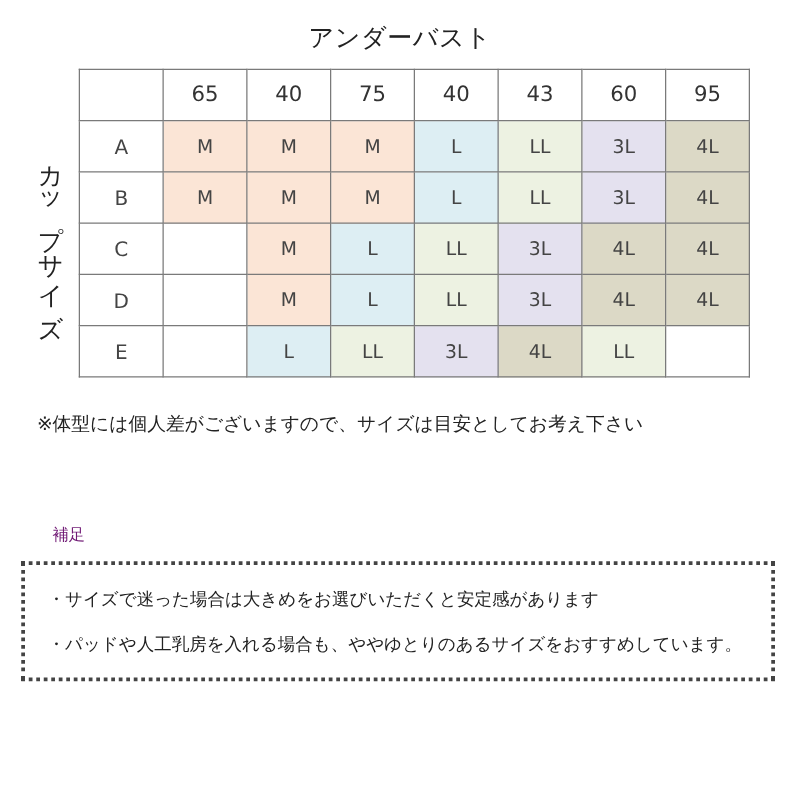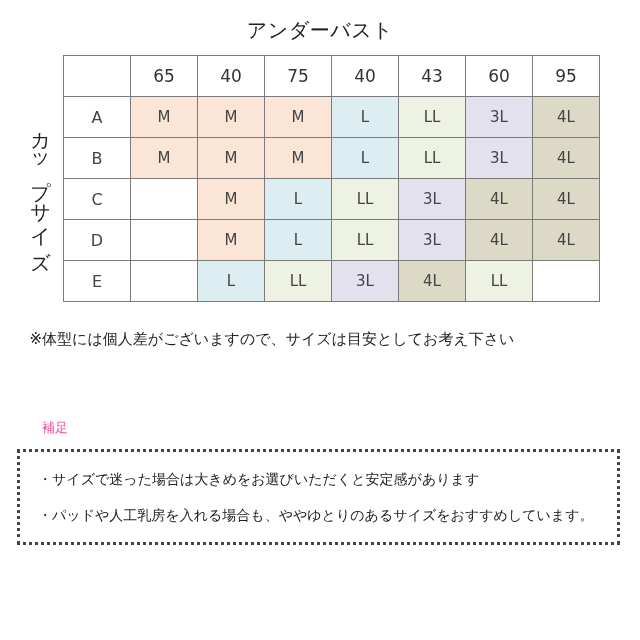--- a/index.html
+++ b/index.html
@@ -5,21 +5,21 @@
   html, body { margin:0; padding:0; background:#ffffff; }
   body { width:640px; height:640px; position:relative; overflow:hidden;
          font-family:"DejaVu Sans", "Liberation Sans", sans-serif; color:#333; }
   .title { position:absolute; left:0; width:640px; top:17px; text-align:center; font-size:20px; color:#222; letter-spacing:0.5px; }
   .ylabel { position:absolute; left:22px; top:118px; width:30px; font-size:20px; color:#222; line-height:23px; text-align:center; writing-mode:vertical-rl; letter-spacing:1px; }
   table.chart { position:absolute; left:63px; top:55px; border-collapse:collapse; }
   table.chart td { border:1.5px solid #7a7a7a; width:66px; height:40px; padding:0; text-align:center; vertical-align:middle; font-size:15px; color:#444; font-family:"DejaVu Sans", sans-serif; }
   table.chart tr.head td { font-size:17px; color:#333; }
   table.chart td.rowhead { font-size:16px; color:#444; }
   .note { position:absolute; left:0; width:544px; top:330px; text-align:center; font-size:15px; color:#222; }
-  .supp-label { position:absolute; left:42px; top:419px; font-size:13px; color:#ec4899;font-family:Liberation Mono, monospace; }
+  .supp-label { position:absolute; left:42px; top:419px; font-size:13px; color:#701a75;font-family:Liberation Mono, monospace; }
   .supp-box { position:absolute; left:17px; top:449px; width:603px; height:96px; border:3px dotted #444; box-sizing:border-box; }
   .supp-line { position:absolute; left:18px; font-size:14px; color:#222; white-space:nowrap; }
 </style>
 </head>
 <body>
 
 <div class="title">アンダーバスト</div>
 <div class="ylabel">カップサイズ</div>
 
 <table class="chart">

